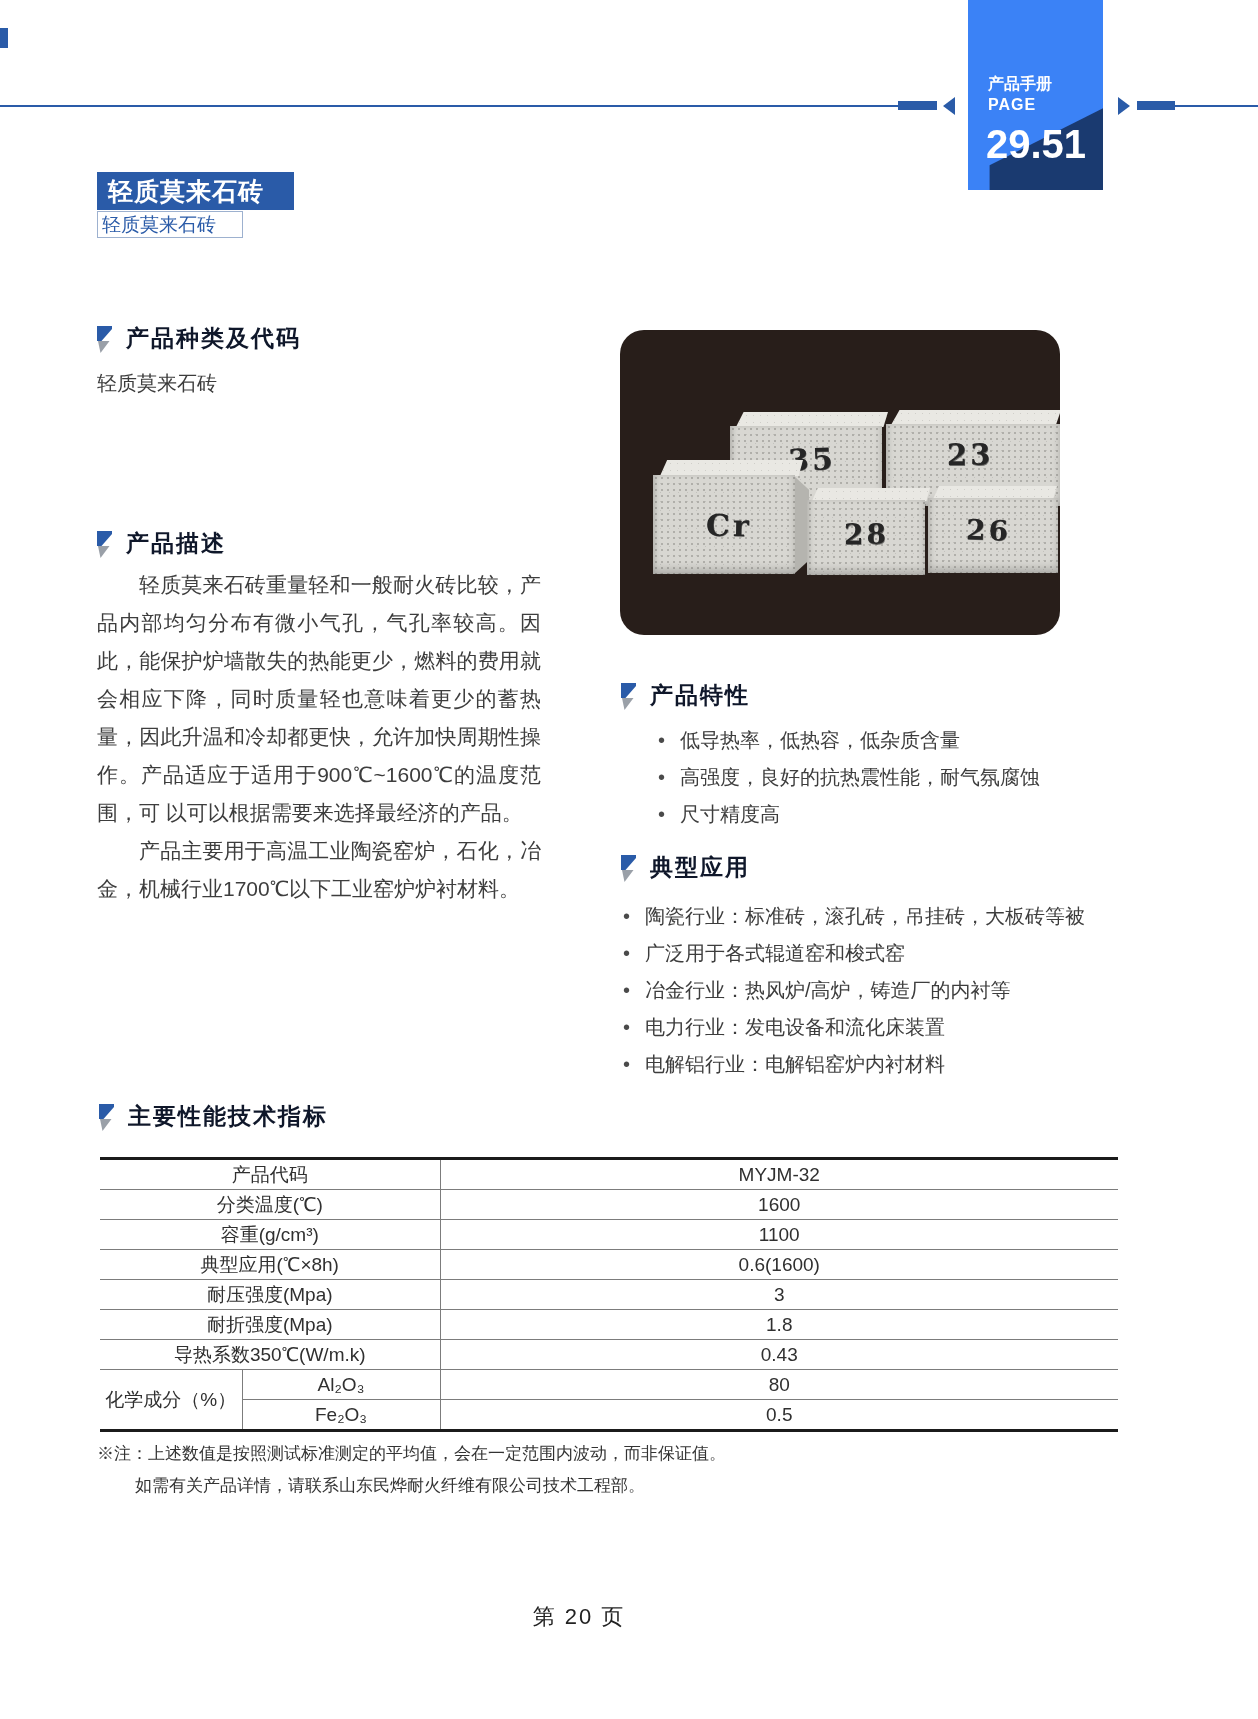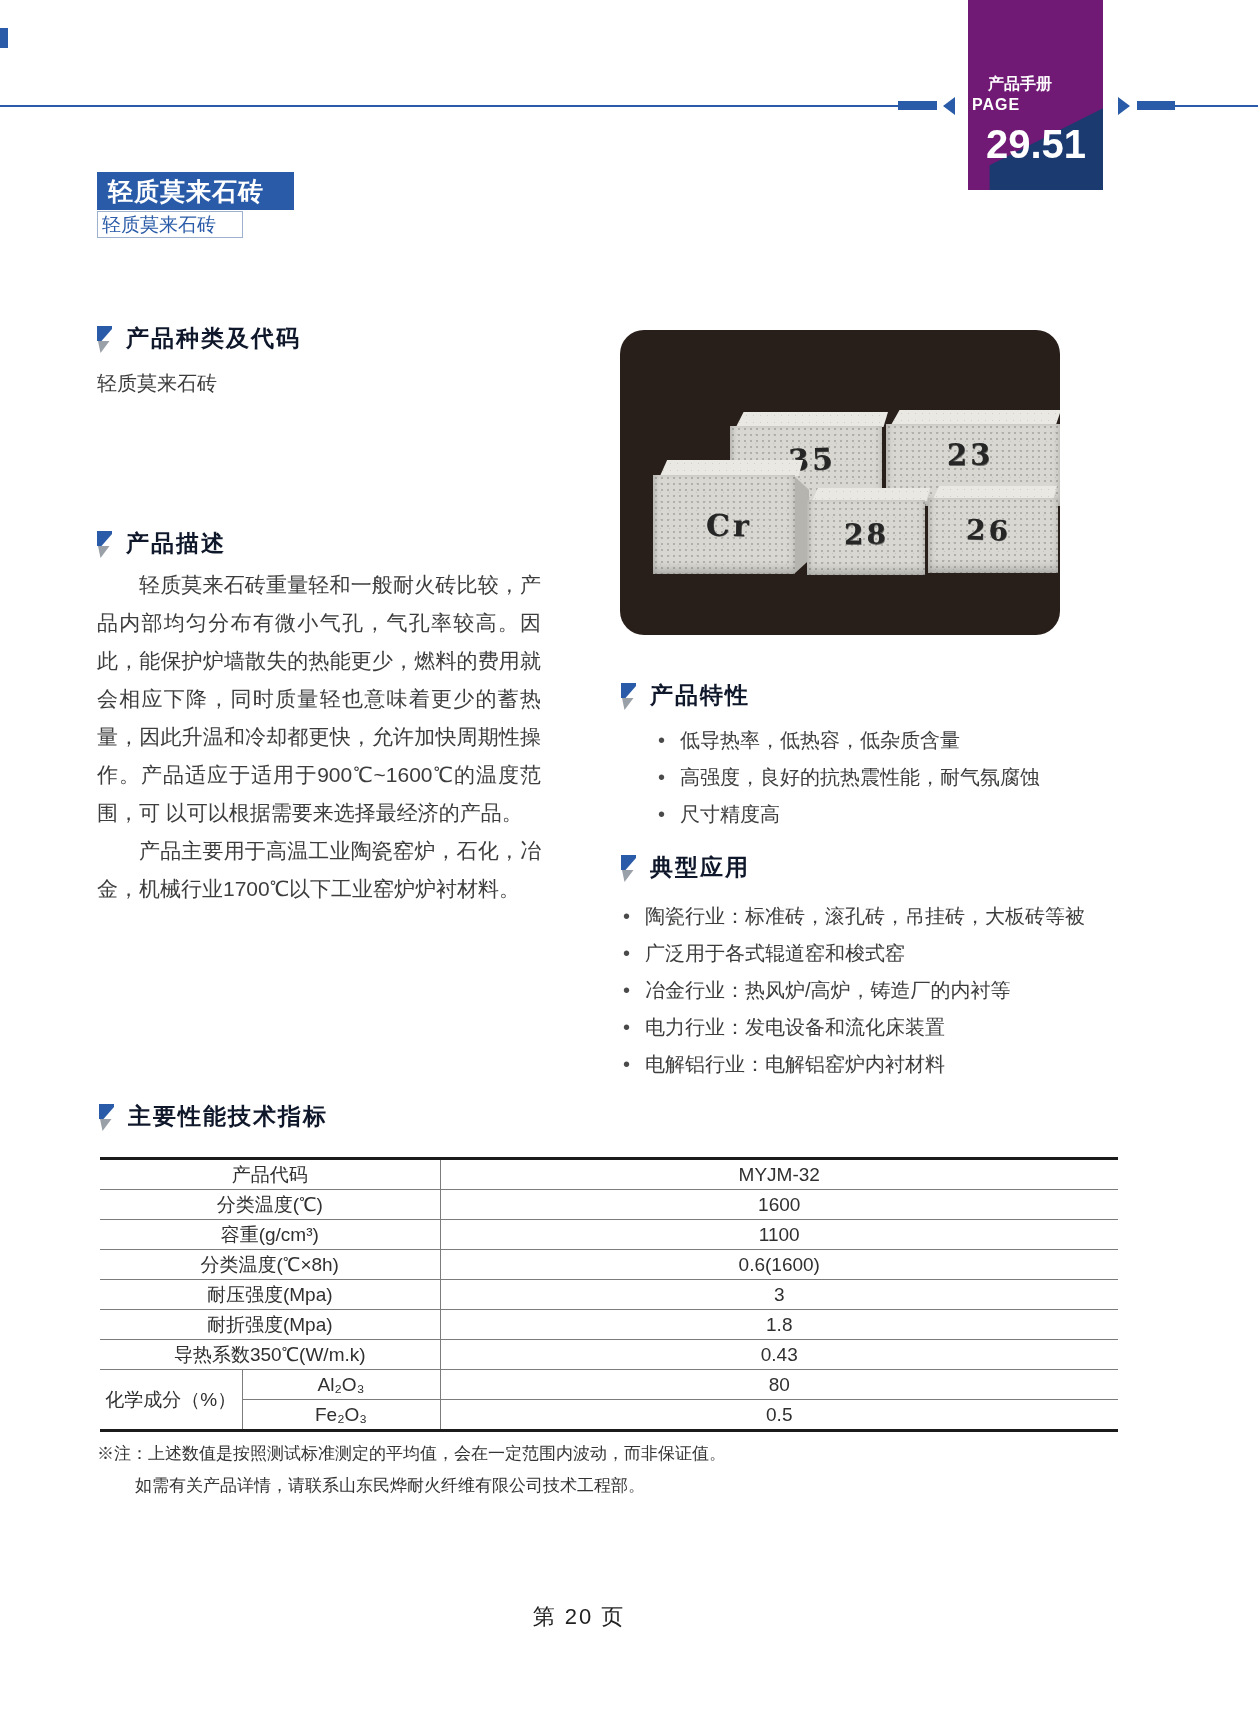--- a/index.html
+++ b/index.html
@@ -11,25 +11,25 @@
   .rule{position:absolute;background:#2a5ba8;}
   .rule-left-thin{left:0;top:105px;width:898px;height:2px;}
   .rule-left-thick{left:898px;top:101px;width:39px;height:9px;}
   .rule-right-thick{left:1137px;top:101px;width:38px;height:9px;}
   .rule-right-thin{left:1175px;top:105px;width:83px;height:2px;}
   .tri{position:absolute;width:0;height:0;}
   .tri-left{left:943px;top:97px;border-top:9px solid transparent;border-bottom:9px solid transparent;border-right:12px solid #2a5ba8;}
   .tri-right{left:1118px;top:97px;border-top:9px solid transparent;border-bottom:9px solid transparent;border-left:12px solid #2a5ba8;}
 
   
-  .banner{position:absolute;left:968px;top:0;width:135px;height:190px;background:#701a75;}
+  .banner{position:absolute;left:968px;top:0;width:135px;height:190px;background:#3b82f6;}
   .banner::after{content:"";position:absolute;inset:0;background:#1a3a70;
       clip-path:polygon(16% 87%, 100% 57%, 100% 100%, 16% 100%);}
   .banner-label{position:absolute;left:20px;top:74px;font-size:16px;font-weight:bold;color:#fff;z-index:2;}
-  .banner-page-word{position:absolute;left:4px;top:96px;font-size:16px;font-weight:bold;color:#fff;letter-spacing:1px;z-index:2;}
+  .banner-page-word{position:absolute;left:20px;top:96px;font-size:16px;font-weight:bold;color:#fff;letter-spacing:1px;z-index:2;}
   .banner-number{position:absolute;left:18px;top:122px;font-size:40px;font-weight:bold;color:#fff;z-index:2;}
 
   
   .title-box{position:absolute;left:97px;top:172px;width:197px;height:38px;background:#2a5ba8;
       color:#fff;font-size:25px;font-weight:bold;line-height:38px;padding-left:11px;box-sizing:border-box;letter-spacing:1px;}
   .title-sub{position:absolute;left:97px;top:211px;width:146px;height:27px;border:1px solid #9db1cf;
       color:#2a5ba8;font-size:19px;line-height:26px;padding-left:4px;box-sizing:border-box;}
 
   
   .sec{position:absolute;display:flex;align-items:flex-start;}
@@ -197,21 +197,21 @@
         </tr>
     <tr>
           <td colspan="2" class="lbl">分类温度(℃)</td>
           <td class="val">1600</td>
         </tr>
     <tr>
           <td colspan="2" class="lbl">容重(g/cm³)</td>
           <td class="val">1100</td>
         </tr>
     <tr>
-          <td colspan="2" class="lbl">分类温度(℃×8h)</td>
+          <td colspan="2" class="lbl">典型应用(℃×8h)</td>
           <td class="val">0.6(1600)</td>
         </tr>
     <tr>
           <td colspan="2" class="lbl">耐压强度(Mpa)</td>
           <td class="val">3</td>
         </tr>
     <tr>
           <td colspan="2" class="lbl">耐折强度(Mpa)</td>
           <td class="val">1.8</td>
         </tr>

